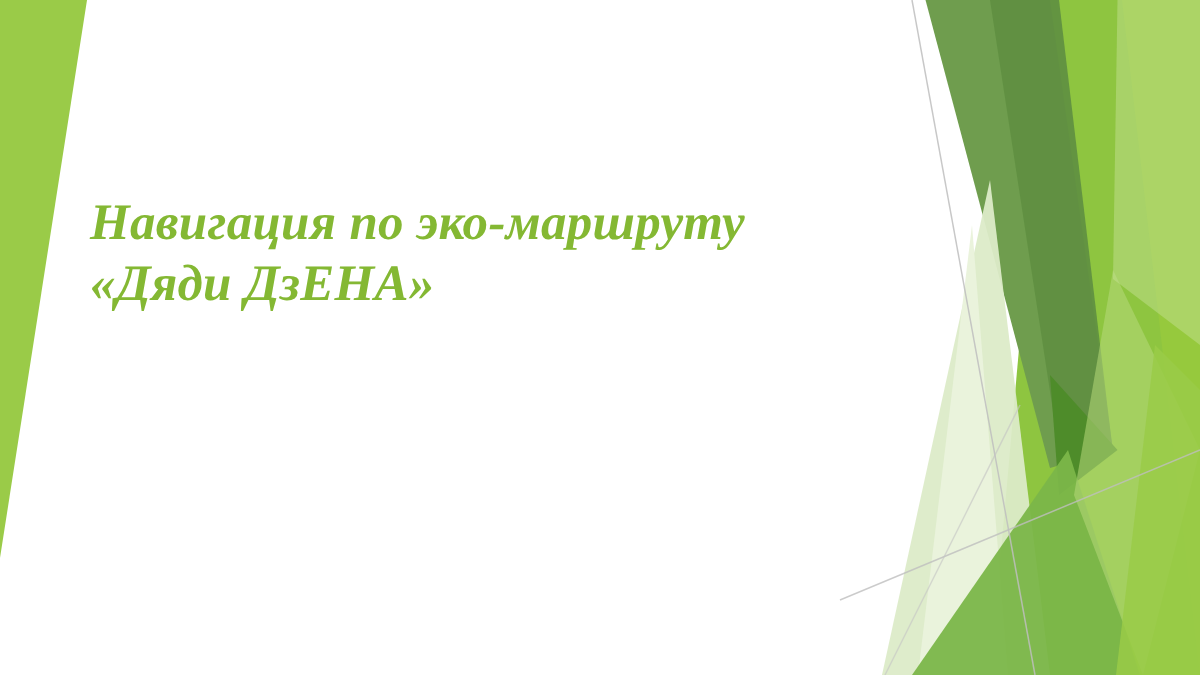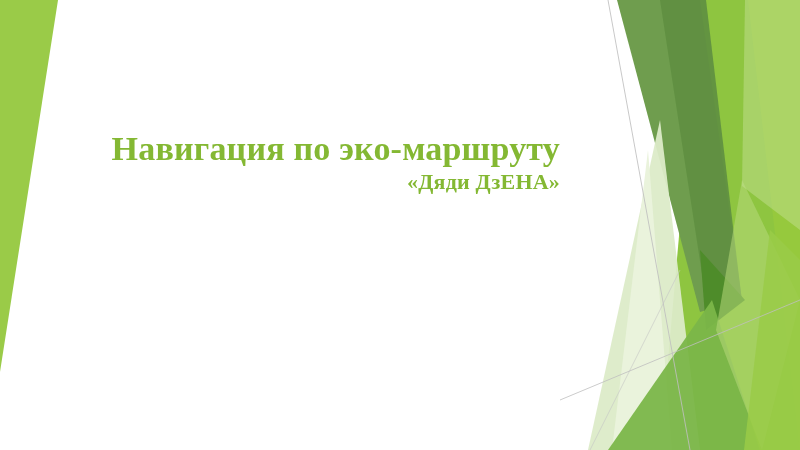--- a/index.html
+++ b/index.html
@@ -22,34 +22,35 @@
     left: 0;
     width: 800px;
     height: 450px;
     pointer-events: none;
   }
   #title-block {
     position: absolute;
     left: 60px;
     top: 128px;
     width: 500px;
-    text-align: right;
+    text-align: left;
     line-height: 1.22;
     z-index: 5;
+    font-style: italic;
   }
   .title-line {
     display: block;
     font-family: "Liberation Serif", "DejaVu Serif", serif;
     font-weight: bold;
     font-size: 34px;
     letter-spacing: 0.2px;
     white-space: nowrap;
   }
   #title-line-1 { font-size: 34px; }
-  #title-line-2 { font-size: 22px; }
+  #title-line-2 { font-size: 34px; }
 </style>
 </head>
 <body>
 
 <div id="slide">
 
   <svg id="decor-left" viewBox="0 0 800 450" preserveAspectRatio="none">
     <polygon points="0,0 58,0 0,372" fill="#9ACB48"></polygon>
   </svg>
 

